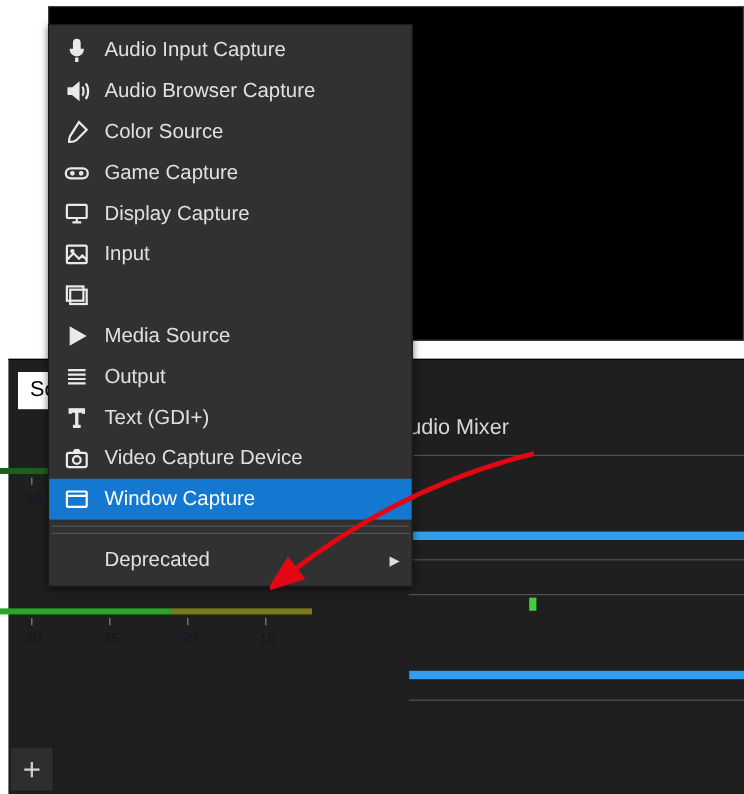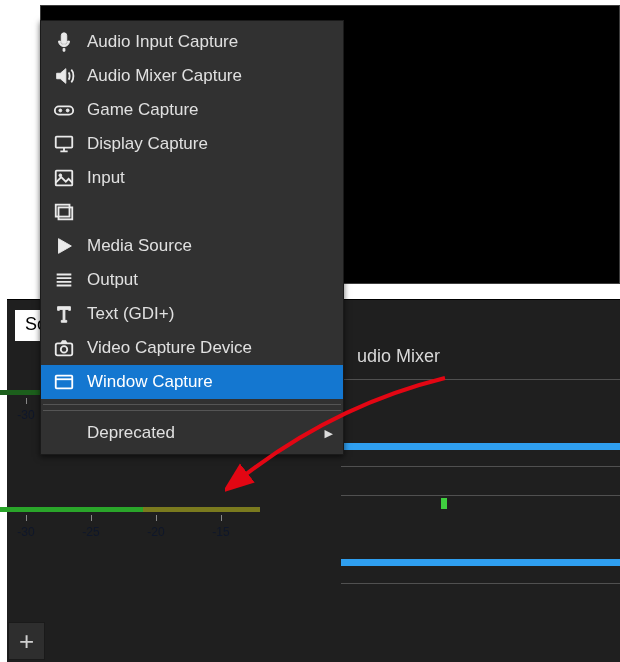--- a/index.html
+++ b/index.html
@@ -47,21 +47,20 @@
     padding: 4px 10px 6px 10px;
     font-size: 18px;
   }
   
   .mixer-title {
     position: absolute;
     left: 341px;
     top: 346px;
     color: #d8d8d8;
     font-size: 18px;
-    margin-left: 16px;
   }
   .meter-block {
     position: absolute;
     left: 355px;
     top: 0;
     width: 260px;
   }
   .meter-ruler {
     position: absolute;
     left: 0;
@@ -280,21 +279,29 @@
             </svg>
           </span>
           <span class="lbl">Audio Input Capture</span>
         </div>
         <div class="ctx-item">
           <span class="ic">
             <svg viewBox="0 0 24 24">
               <use href="#ic-speaker"></use>
             </svg>
           </span>
-          <span class="lbl">Audio Mixer Capture</span>
+          <span class="lbl">Audio Browser Capture</span>
+        </div>
+        <div class="ctx-item">
+          <span class="ic">
+            <svg viewBox="0 0 24 24">
+              <use href="#ic-brush"></use>
+            </svg>
+          </span>
+          <span class="lbl">Color Source</span>
         </div>
         <div class="ctx-item">
           <span class="ic">
             <svg viewBox="0 0 24 24">
               <use href="#ic-gamepad"></use>
             </svg>
           </span>
           <span class="lbl">Game Capture</span>
         </div>
         <div class="ctx-item">

